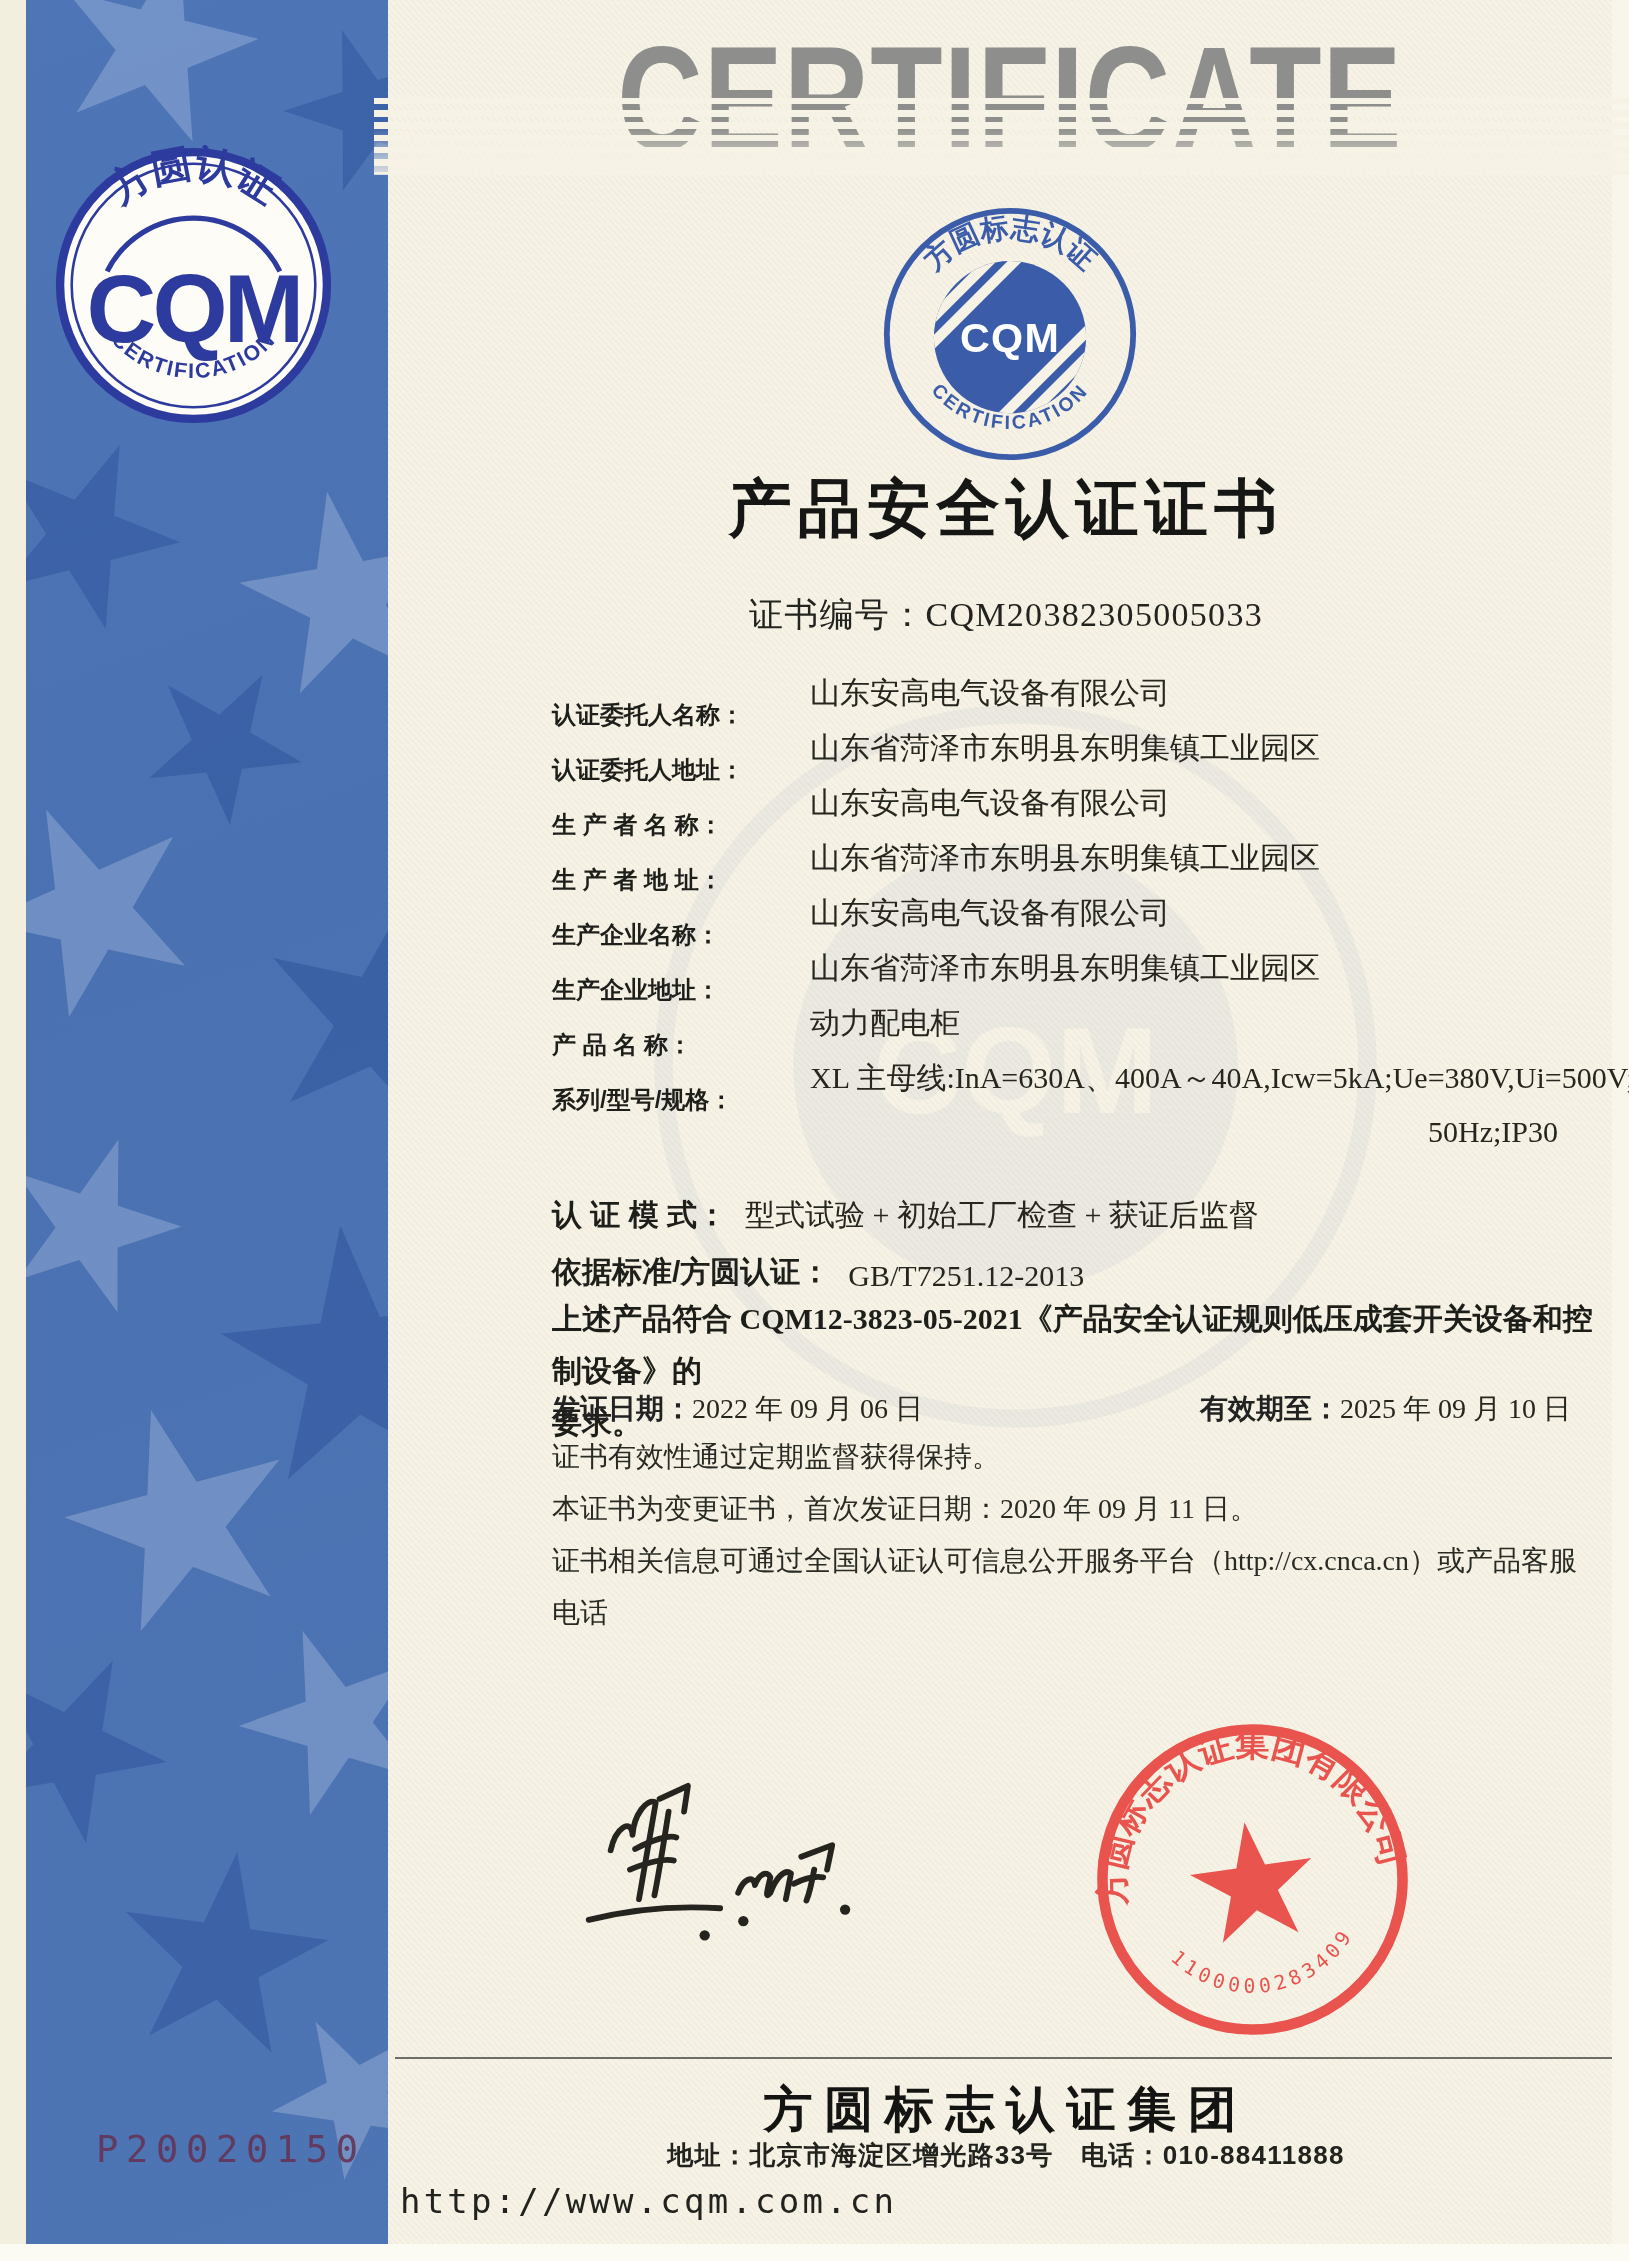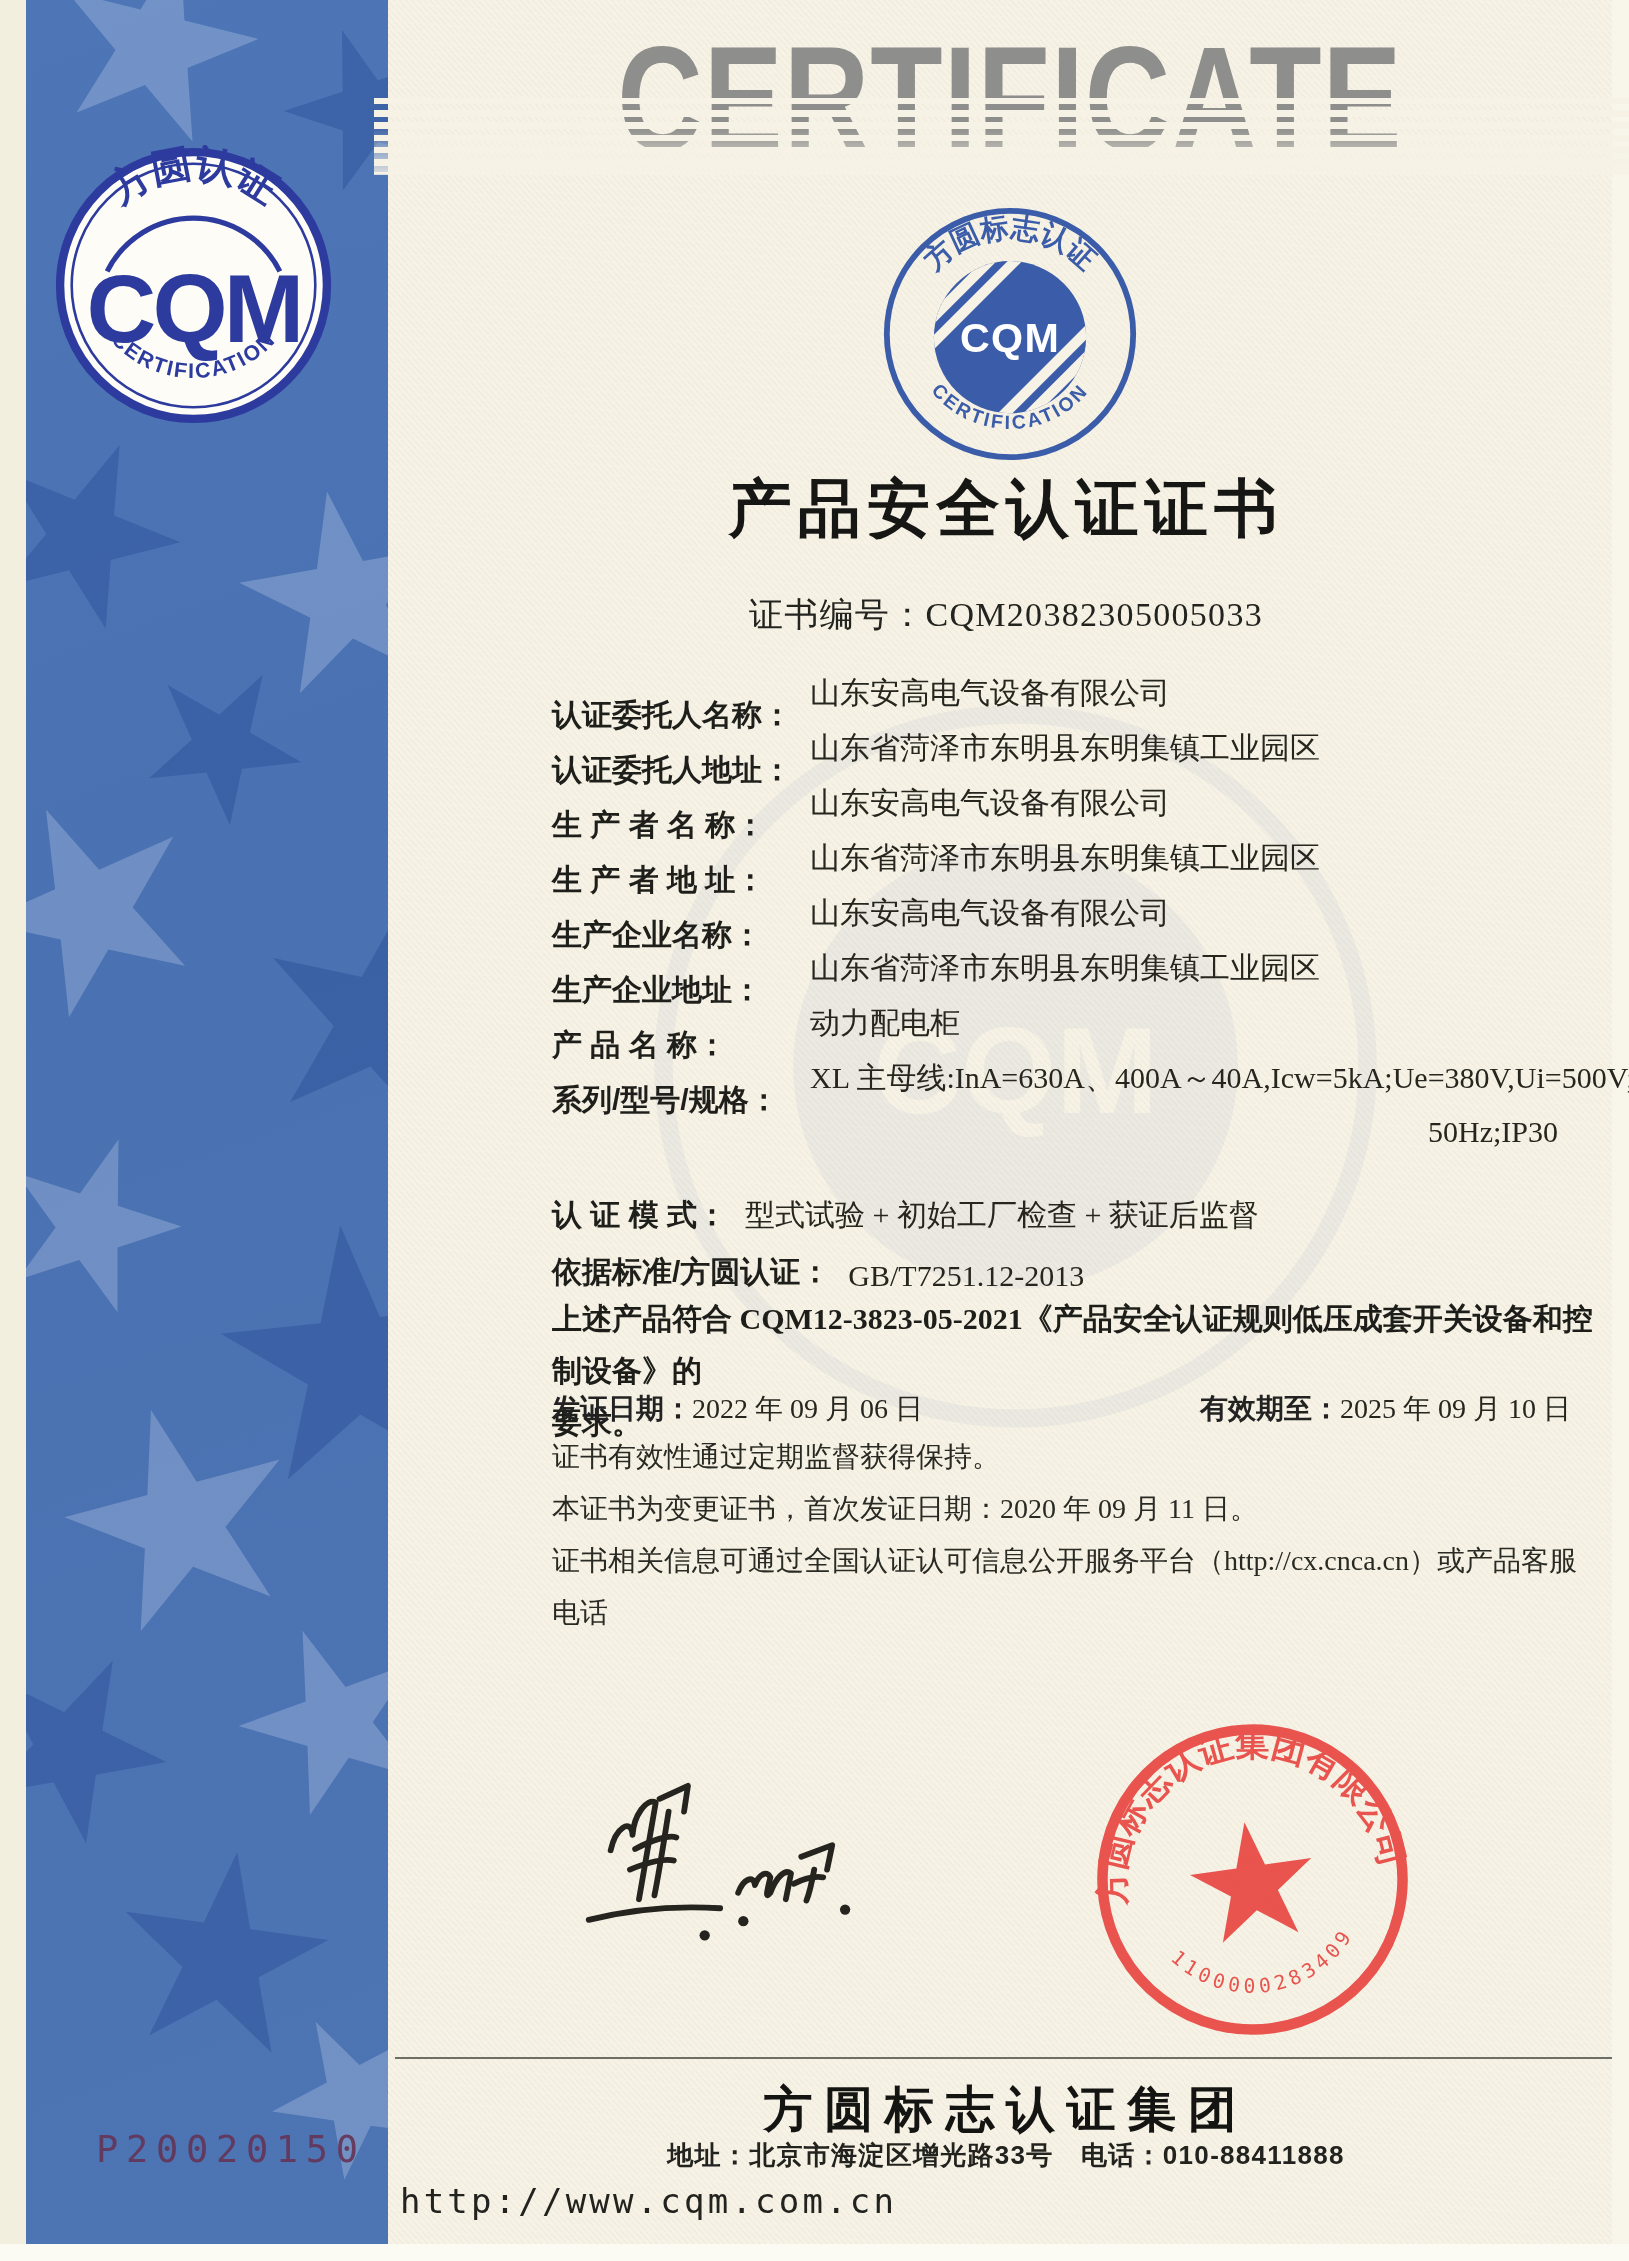--- a/index.html
+++ b/index.html
@@ -80,21 +80,21 @@
     text-align:center; font-size:34px; color:#23231f; letter-spacing:1.3px;
   }
 
   
   .fields { position:absolute; left:552px; top:666px; width:1006px; }
   .frow { display:flex; align-items:center; height:55px; }
   .frow.cont { height:52px; padding-left:258px;justify-content:flex-end; }
   .flbl {
     flex:0 0 258px; white-space:pre;
     font-family:"Liberation Sans", sans-serif;
-    font-weight:bold; font-size:30px; color:#1e1e1a;margin-top:43px;
+    font-weight:bold; font-size:24px; color:#1e1e1a;margin-top:43px;
   }
   .fval { font-size:30px; color:#26261f; white-space:nowrap; }
   .fval2 { font-size:30px; color:#26261f; }
 
   .certmode { position:absolute; left:552px; top:1179px; width:1032px; }
   .crow { display:flex; align-items:flex-end; height:57px; }
   .clbl { white-space:pre; font-family:"Liberation Sans", sans-serif; font-weight:bold; font-size:30px; color:#1e1e1a; margin-right:18px; }
   .cval { font-size:30px; color:#26261f; }
 
   .compliance { position:absolute; left:552px; top:1293px; width:1045px; line-height:52px; }

